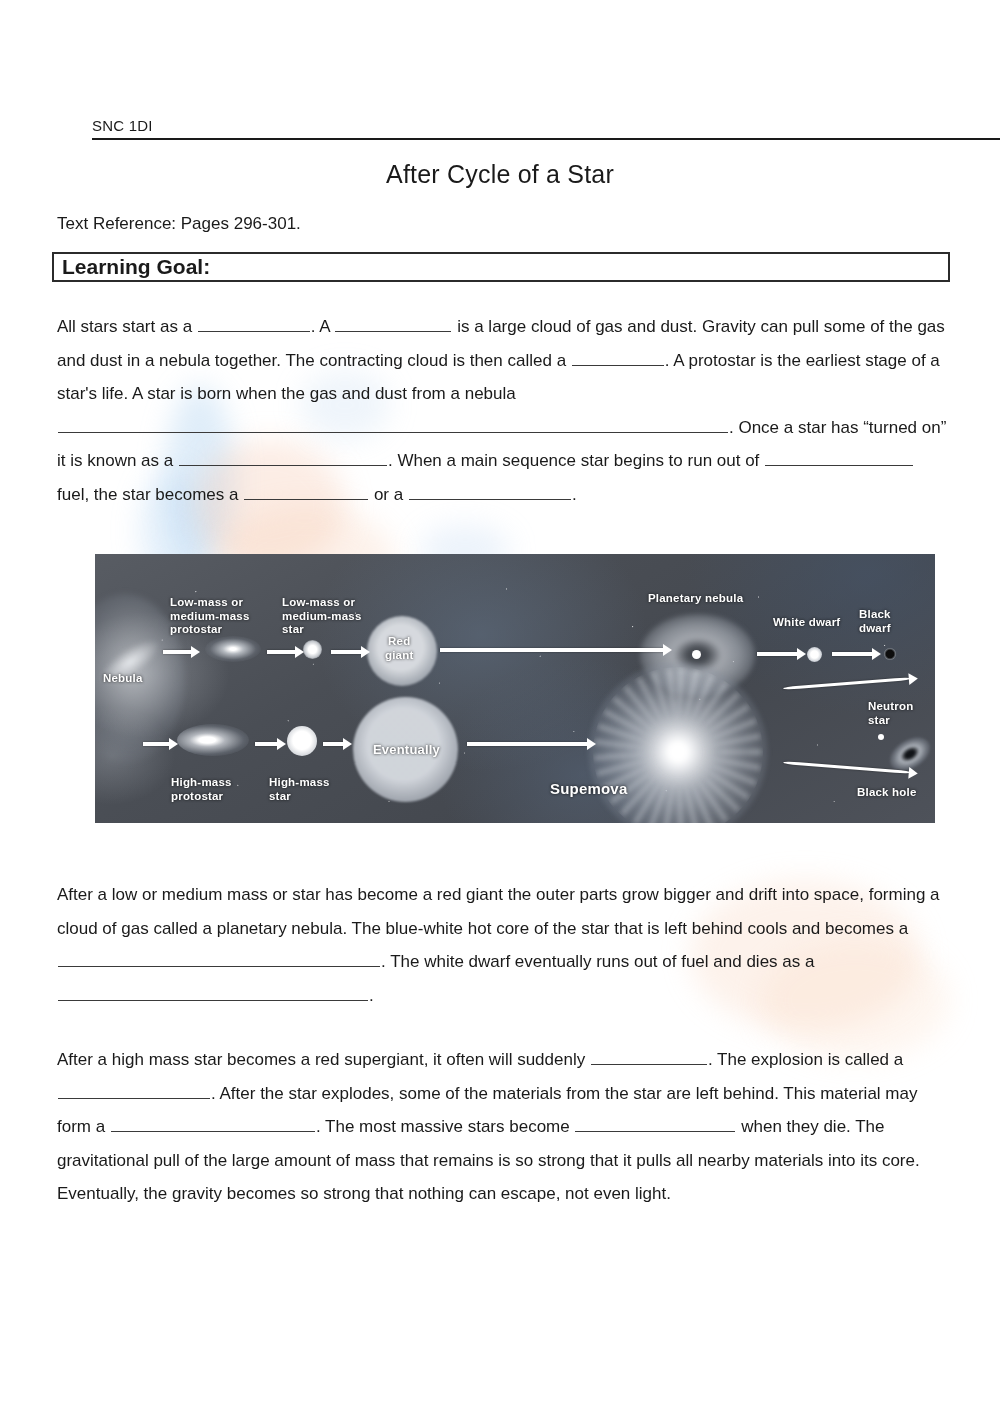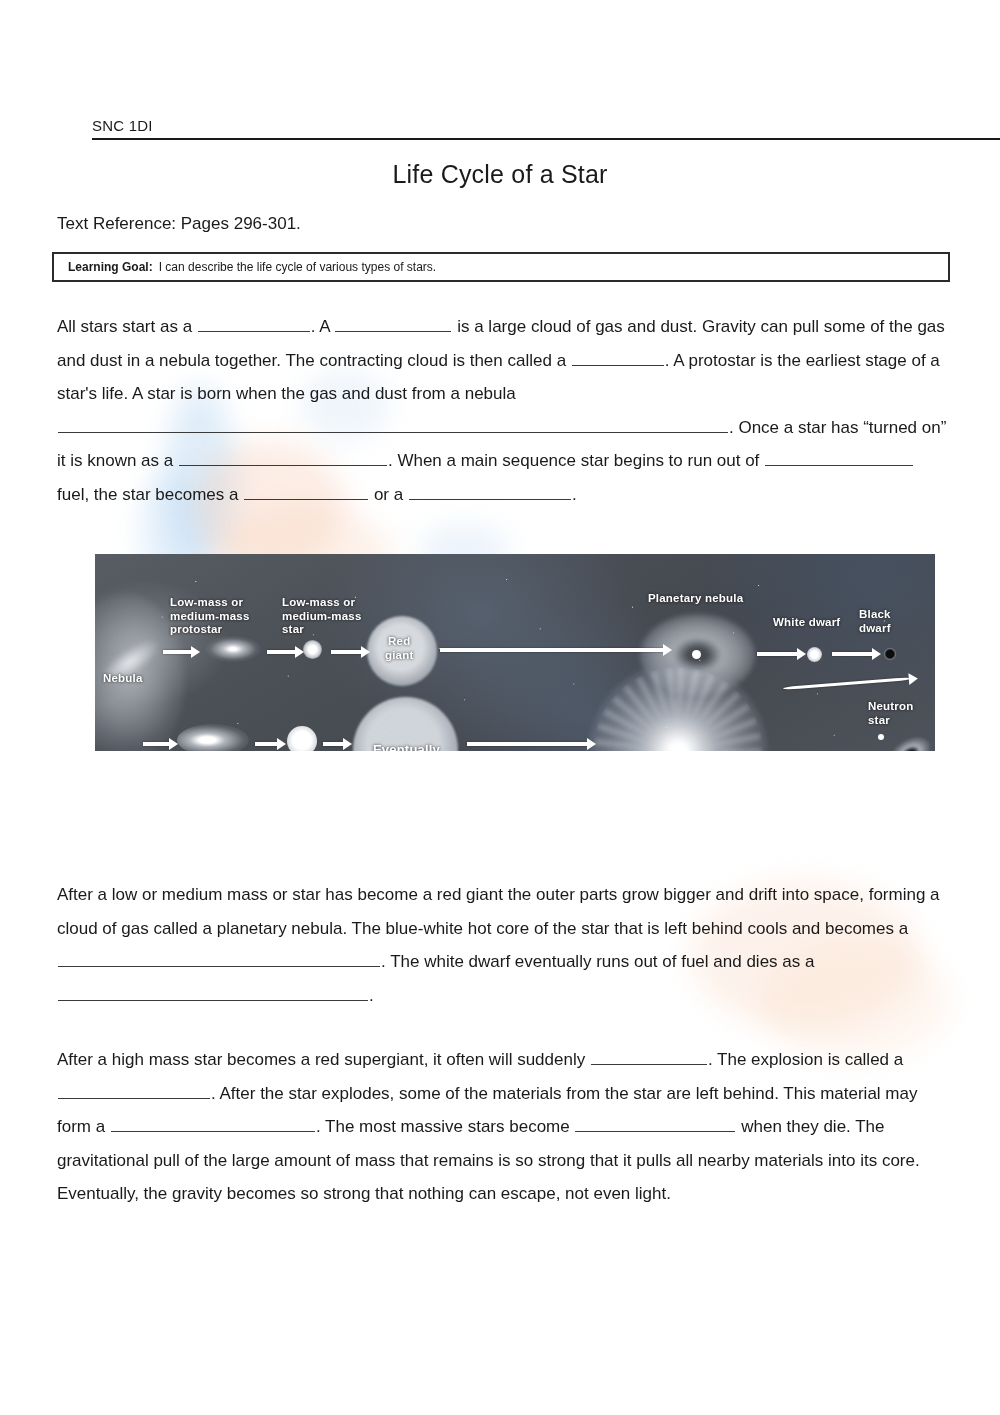--- a/index.html
+++ b/index.html
@@ -72,23 +72,24 @@
 
   .goal-box {
     position: absolute;
     left: 52px;
     top: 252px;
     width: 898px;
     height: 30px;
     border: 2px solid #2b2b2b;
     display: flex;
     align-items: center;
-    padding-left: 14px;
+    padding-left: 8px;
     box-sizing: border-box;
-    font-size: 12px;
+    font-size: 21px;
+    gap: 44px;
   }
   .goal-box b { font-weight: bold; margin-right: 6px; }
 
   
   .para {
     position: absolute;
     left: 57px;
     width: 890px;
     font-size: 17px;
     line-height: 33.5px;
@@ -104,21 +105,21 @@
     height: 15px;
     margin: 0 1px;
   }
 
   
   .diagram {
     position: absolute;
     left: 95px;
     top: 554px;
     width: 840px;
-    height: 197px;
+    height: 269px;
     overflow: hidden;
     background: #4c5056;
   }
   .diagram .starfield {
     position: absolute;
     inset: 0;
     background:
       radial-gradient(ellipse 120px 90px at 6% 45%, rgba(210,214,220,.34), rgba(0,0,0,0) 70%),
       radial-gradient(ellipse 90px 70px at 2% 75%,  rgba(200,206,214,.26), rgba(0,0,0,0) 70%),
       radial-gradient(ellipse 230px 190px at 46% 30%, rgba(96,112,132,.55), rgba(0,0,0,0) 72%),
@@ -193,27 +194,26 @@
 <div class="smudge smudge-peach-4"></div>
 <div class="smudge smudge-blue-4"></div>
 
 <div class="page">
 
   <div class="header">
     <div class="header-label">SNC 1DI</div>
     <div class="header-rule"></div>
   </div>
 
-  <div class="doc-title">Life Cycle of a Star</div>
+  <div class="doc-title">After Cycle of a Star</div>
 
   <div class="text-reference">Text Reference:  Pages 296-301.</div>
 
   <div class="goal-box">
     <b>Learning Goal:</b>
-    <span>I can describe the life cycle of various types of stars.</span>
   </div>
 
   <div class="para" id="para-1">
     <span>All stars start as a </span><span class="blank" style="width:112px"></span><span>.  A </span><span class="blank" style="width:116px"></span><span> is a large cloud of gas and dust. Gravity can pull some of the gas and dust in a nebula together. The contracting cloud is then called a </span><span class="blank" style="width:92px"></span><span>. A protostar is the earliest stage of a star's life.  A star is born when the gas and dust from a nebula </span><span class="blank" style="width:670px"></span><span>.  Once a star has “turned on” it is known as a </span><span class="blank" style="width:208px"></span><span>.  When a main sequence star begins to run out of </span><span class="blank" style="width:148px"></span><span> fuel, the star becomes a </span><span class="blank" style="width:124px"></span><span> or a </span><span class="blank" style="width:162px"></span><span>.</span>
   </div>
 
   <div class="diagram">
     <div class="starfield"></div>
     <div class="stars"></div>
 

